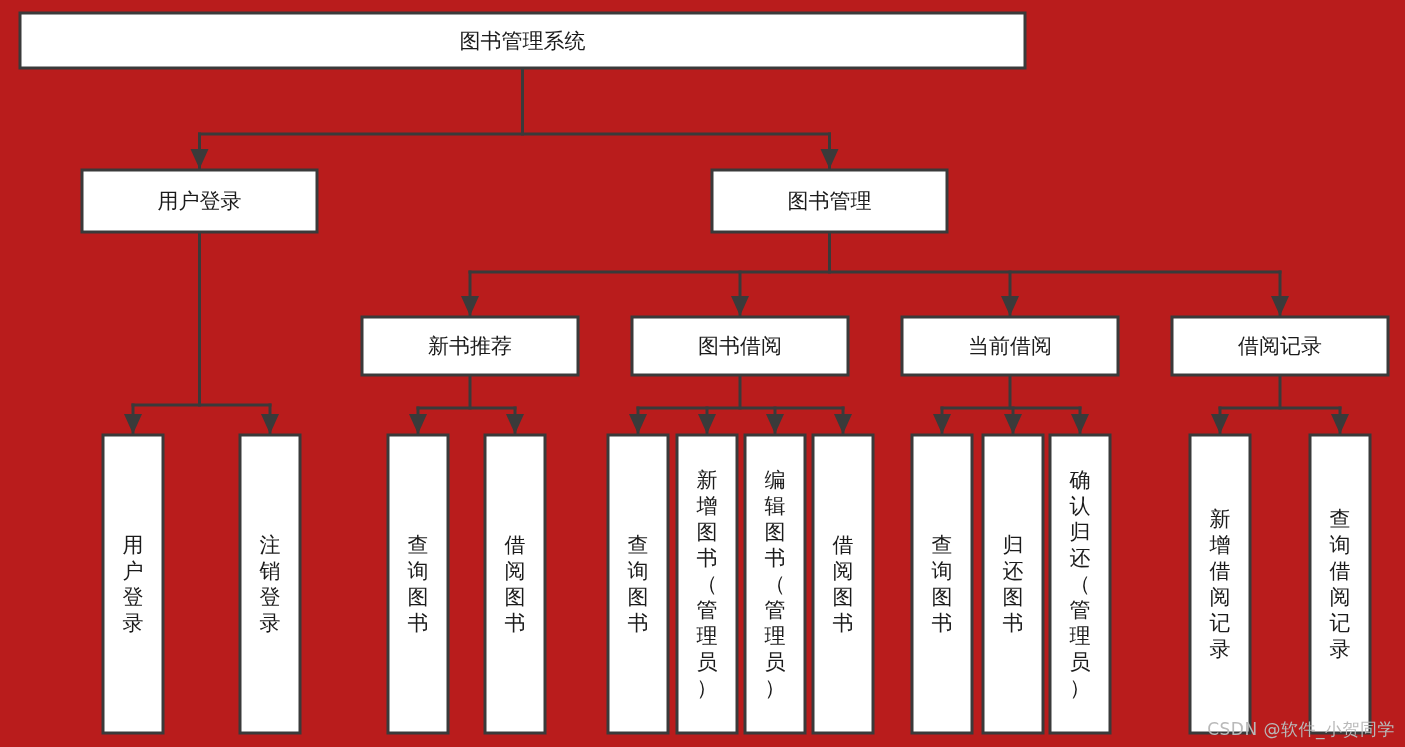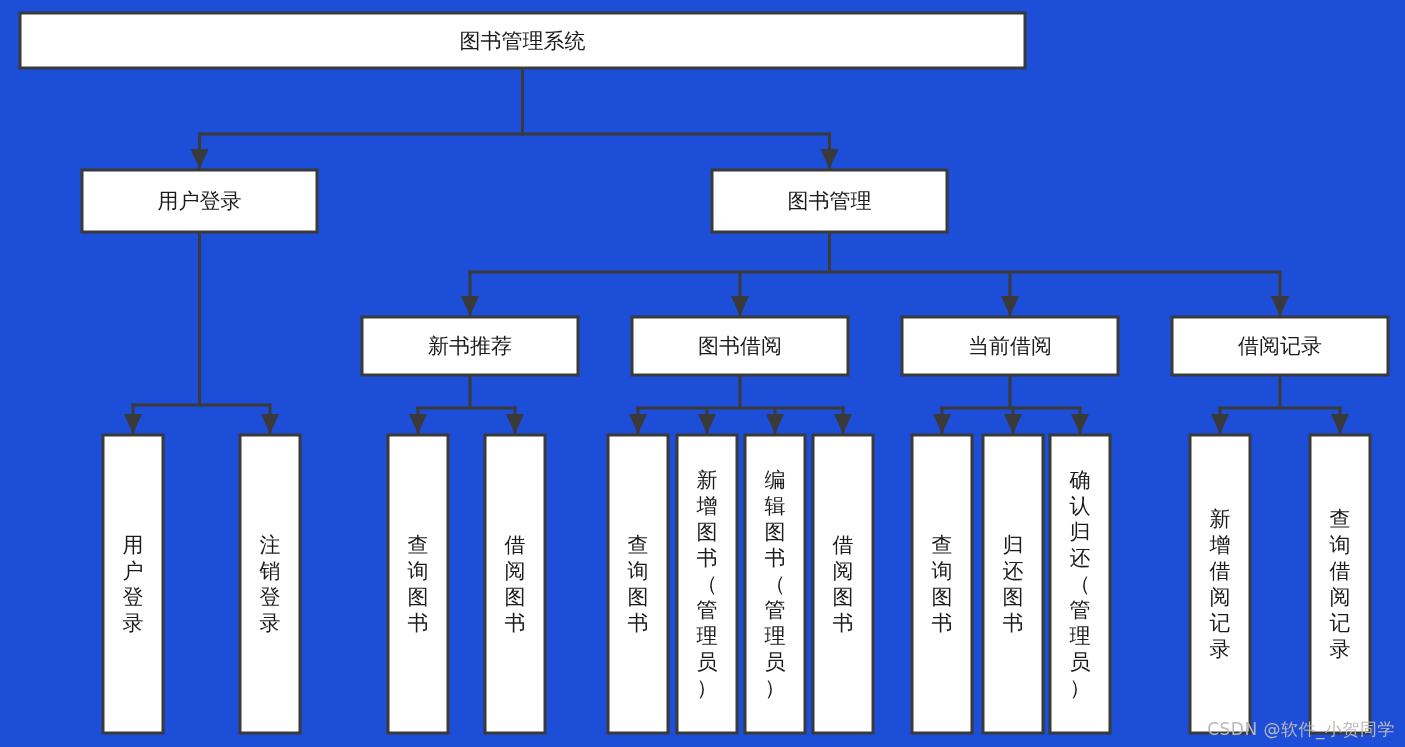--- a/index.html
+++ b/index.html
@@ -11,21 +11,21 @@
   body {
     width: 1405px;
     height: 747px;
     font-family: "DejaVu Sans", "Liberation Sans", sans-serif;
     overflow: hidden;
   }
   #diagram-root {
     position: relative;
     width: 1405px;
     height: 747px;
-    background: #1d4ed8;
+    background: #b91c1c;
   }
   svg#flowchart {
     display: block;
     width: 1405px;
     height: 747px;
   }
   .node-rect {
     fill: #ffffff;
     stroke: #3a3a3a;
     stroke-width: 3;

